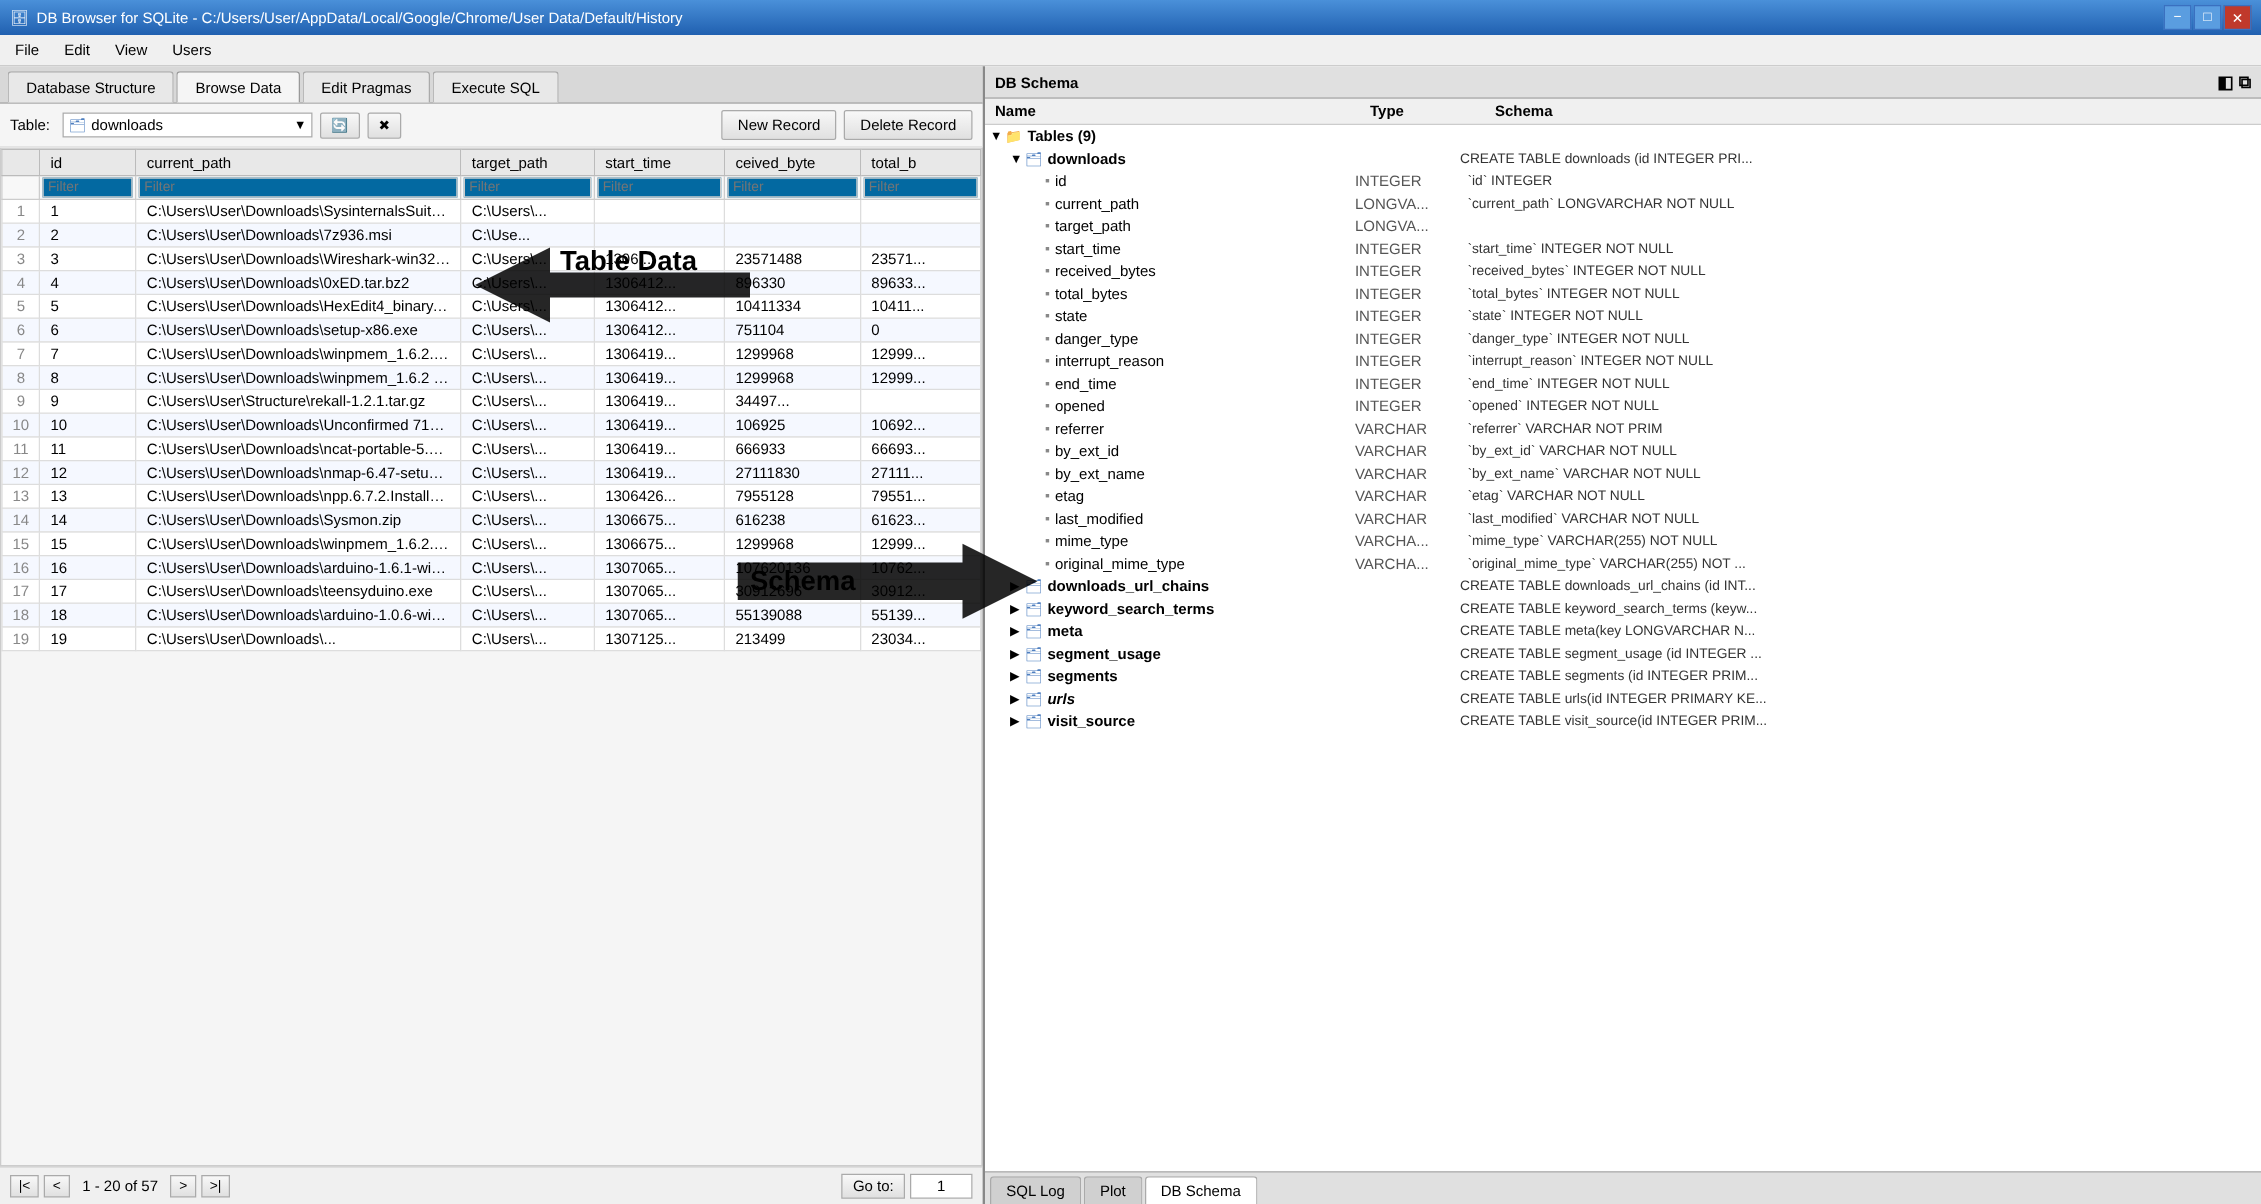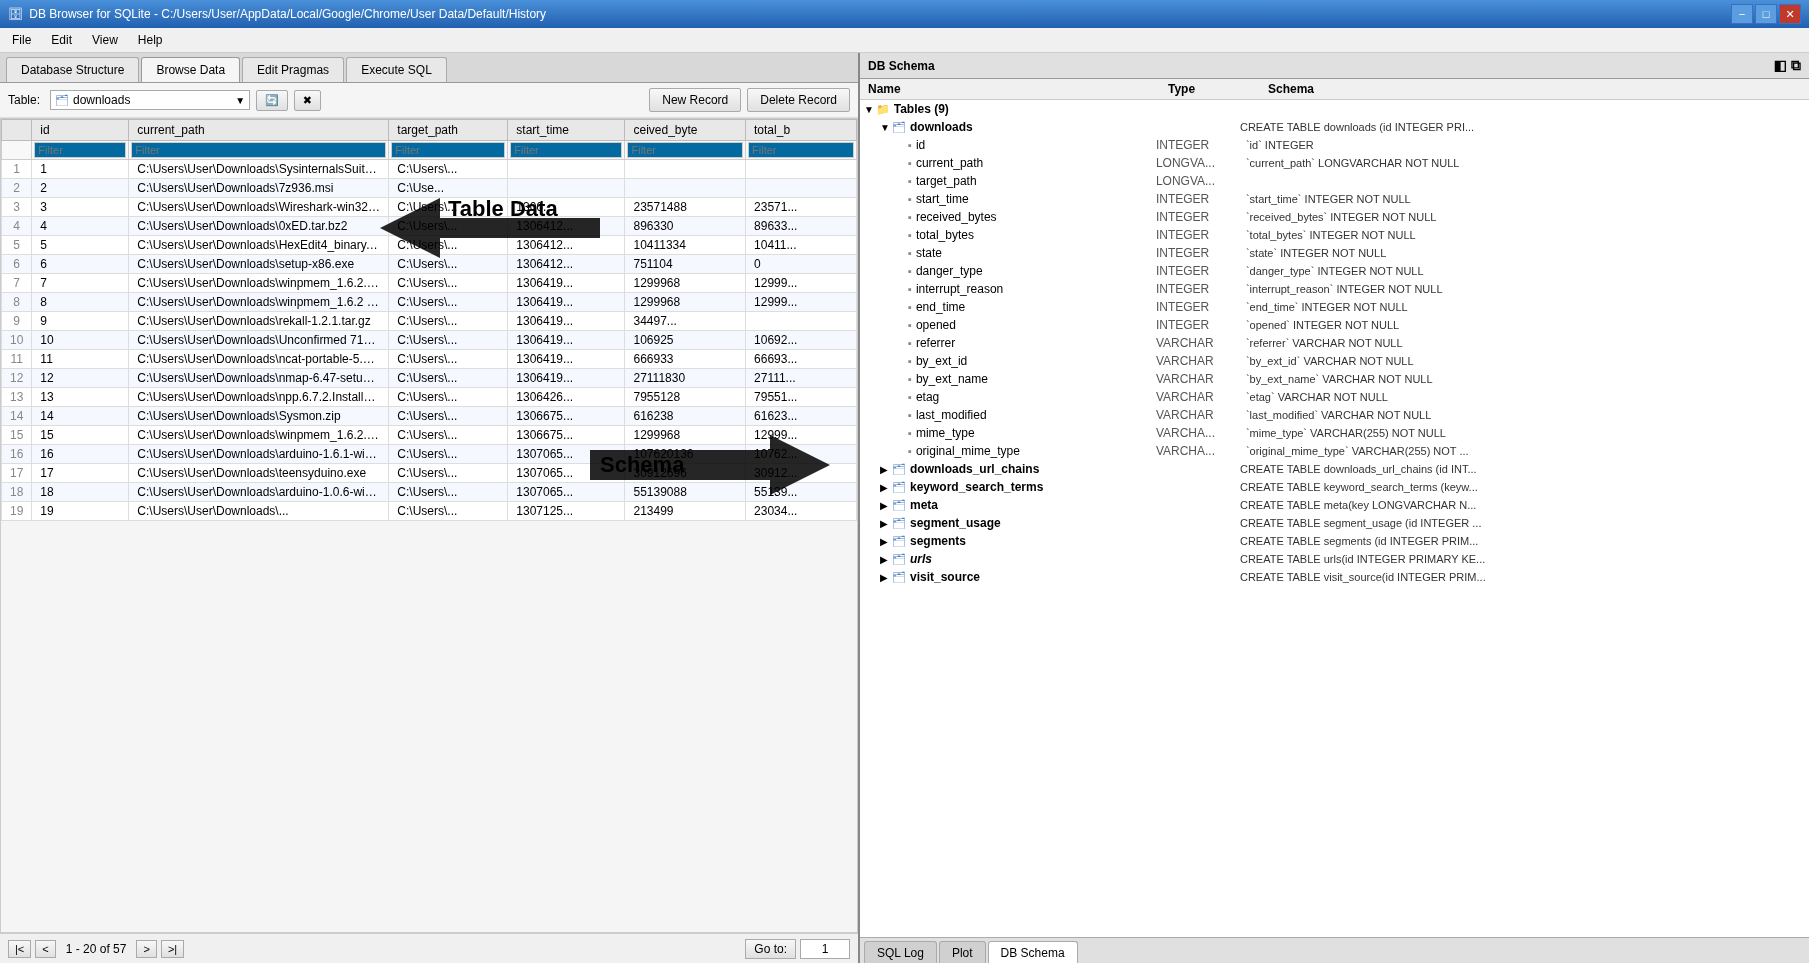--- a/index.html
+++ b/index.html
@@ -38,21 +38,21 @@
     }
 
     
     .main-container {
       display: flex;
       height: calc(963px - 28px - 24px);
     }
 
     
     .left-panel {
-      width: 860px;
+      width: 788px;
       display: flex;
       flex-direction: column;
       border-right: 2px solid #888;
       background: #f5f5f5;
     }
 
     
     .tabs {
       display: flex;
       background: #d8d8d8;
@@ -273,21 +273,21 @@
     <div class="titlebar-btn">−</div>
     <div class="titlebar-btn">□</div>
     <div class="titlebar-btn close">✕</div>
   </div>
 </div>
 
 <div class="menubar">
   <span class="menu-item">File</span>
   <span class="menu-item">Edit</span>
   <span class="menu-item">View</span>
-  <span class="menu-item">Help</span>
+  <span class="menu-item">Users</span>
 </div>
 
 <div class="main-container">
 
   <div class="left-panel">
 
     <div class="tabs">
       <div class="tab">Database Structure</div>
       <div class="tab active">Browse Data</div>
       <div class="tab">Edit Pragmas</div>
@@ -411,21 +411,21 @@
     <td>8</td>
     <td style="max-width:260px;overflow:hidden;text-overflow:ellipsis;">C:\Users\User\Downloads\winpmem_1.6.2 (1).exe</td>
     <td>C:\Users\...</td>
     <td>1306419...</td>
     <td>1299968</td>
     <td>12999...</td>
   </tr>
                 <tr>
     <td class="row-num">9</td>
     <td>9</td>
-    <td style="max-width:260px;overflow:hidden;text-overflow:ellipsis;">C:\Users\User\Downloads\rekall-1.2.1.tar.gz</td>
+    <td style="max-width:260px;overflow:hidden;text-overflow:ellipsis;">C:\Users\User\Structure\rekall-1.2.1.tar.gz</td>
     <td>C:\Users\...</td>
     <td>1306419...</td>
     <td>34497...</td>
     <td></td>
   </tr>
                 <tr>
     <td class="row-num">10</td>
     <td>10</td>
     <td style="max-width:260px;overflow:hidden;text-overflow:ellipsis;">C:\Users\User\Downloads\Unconfirmed 717702.crd...</td>
     <td>C:\Users\...</td>
@@ -637,21 +637,21 @@
     <span style="margin-right:4px;color:#888;font-size:11px;">▪</span>
     <span class="tree-name" style="">opened</span>
     <span class="tree-type">INTEGER</span>
     <span class="tree-schema-text">`opened` INTEGER NOT NULL</span>
   </div>
         <div class="tree-item" style="padding-left: 36px;">
     <span style="width:12px;display:inline-block;"></span>
     <span style="margin-right:4px;color:#888;font-size:11px;">▪</span>
     <span class="tree-name" style="">referrer</span>
     <span class="tree-type">VARCHAR</span>
-    <span class="tree-schema-text">`referrer` VARCHAR NOT NULL</span>
+    <span class="tree-schema-text">`referrer` VARCHAR NOT PRIM</span>
   </div>
         <div class="tree-item" style="padding-left: 36px;">
     <span style="width:12px;display:inline-block;"></span>
     <span style="margin-right:4px;color:#888;font-size:11px;">▪</span>
     <span class="tree-name" style="">by_ext_id</span>
     <span class="tree-type">VARCHAR</span>
     <span class="tree-schema-text">`by_ext_id` VARCHAR NOT NULL</span>
   </div>
         <div class="tree-item" style="padding-left: 36px;">
     <span style="width:12px;display:inline-block;"></span>

